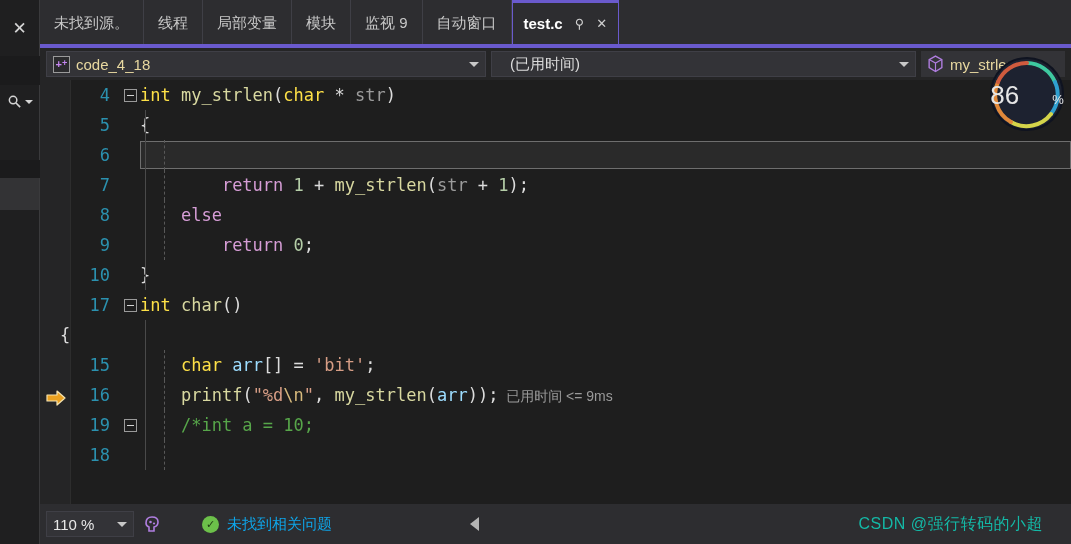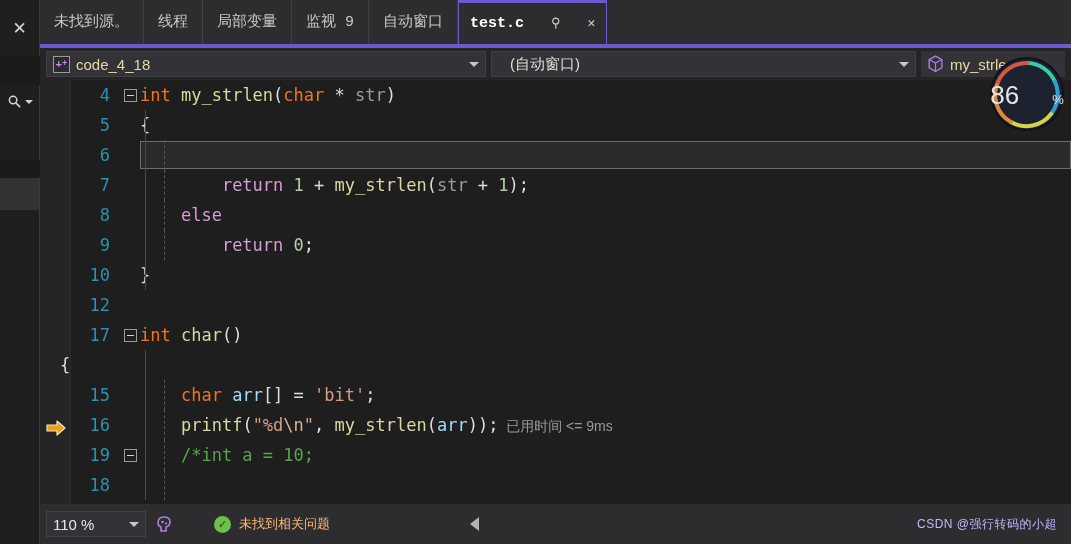--- a/index.html
+++ b/index.html
@@ -39,39 +39,39 @@
     border-right: 4px solid transparent;
     border-top: 4px solid #d4d4d4;
   }
 
   
   .tabrow {
     position: absolute; left: 40px; top: 0;
     width: 1031px; height: 48px;
     background: #2d2d30;
   }
-  .tabs-inner { display: flex; height: 44px; align-items: stretch; font-family: Liberation Mono, monospace; }
+  .tabs-inner { display: flex; height: 44px; align-items: stretch; }
   .tab {
     display: flex; align-items: center;
     padding: 0 14px;
     color: #c8c8c8;
     font-size: 15px;
     background: #2d2d30;
     border-right: 1px solid #3f3f46;
     white-space: nowrap;
     line-height: 1;
   }
   .tab-active {
     background: #2d2d30;
     color: #ffffff;
     font-weight: bold;
     border-top: 3px solid #6a5acd;
     border-left: 1px solid #6a5acd;
     border-right: 1px solid #6a5acd;
-    gap: 27px;
+    gap: 12px;
     padding: 0 11px;
   }
   .tab-active .tabicon { font-size: 13px; color: #d0d0d0; font-weight: normal; }
   .tab-rule {
     position: absolute; left: 0; bottom: 0;
     width: 1031px; height: 4px;
     background: #6a5acd;
   }
 
   
@@ -173,63 +173,63 @@
   .guide {
     position: absolute; width: 1px; top: 0; height: 30px;
     background: #4a4a4a;
   }
   .guide-dotted {
     position: absolute; width: 0; top: 0; height: 30px;
     border-left: 1px dashed #585858;
   }
   .t-ctrl  { color: #d69dd6; }
   .t-fn    { color: #d8d8a0; }
-  .t-type  { color: #f97316; }
+  .t-type  { color: #fde047; }
   .t-var   { color: #9c9c9c; }
   .t-str   { color: #d69d85; }
   .t-num   { color: #b5cea8; }
   .t-punct { color: #dcdcdc; }
   .t-cmt   { color: #57a64a; }
   .t-esc   { color: #d7ba7d; }
   .t-id    { color: #9cdcfe; }
   .t-diag  { color: #9a9a9a; font-family: "Liberation Sans", sans-serif; font-size: 14px; }
 
   
   .statusbar {
     position: absolute; left: 40px; top: 504px;
     width: 1031px; height: 40px;
     background: #2d2d30;
     display: flex; align-items: center;
   }
   .zoom-combo {
     margin-left: 6px;
-    width: 100px; height: 26px;
+    width: 88px; height: 26px;
     background: #333337; border: 1px solid #3f3f46;
     display: flex; align-items: center; padding: 0 6px;
     color: #e8e8e8; font-size: 15px;
   }
   .brain-icon { margin-left: 8px; display: flex; align-items: center; }
   .status-ok { margin-left: 40px; display: flex; align-items: center; gap: 8px; }
   .ok-circle {
     width: 17px; height: 17px; border-radius: 50%;
     background: #6cc04a;
     display: flex; align-items: center; justify-content: center;
     color: #1e3b12; font-size: 11px; font-weight: bold; line-height: 1;
   }
-  .status-text { color: #fdba74; font-size: 13px; }
+  .status-text { color: #0ea5e9; font-size: 15px; }
   .scroll-left-arrow {
     position: absolute; left: 430px;
     width: 0; height: 0;
     border-top: 7px solid transparent;
     border-bottom: 7px solid transparent;
     border-right: 9px solid #b4b4b4;
   }
   .watermark {
-    position: absolute; right: 14px;
-    color: #c4b5fd; font-size: 12px;
+    position: absolute; right: 28px;
+    color: #14b8a6; font-size: 16px;
     letter-spacing: 0.5px;
   }
 
   
   .donut {
     position: absolute; right: 6px; top: 56px;
     width: 76px; height: 76px;
   }
   .donut-label {
     position: absolute; inset: 0;
@@ -267,20 +267,23 @@
       <div class="tab">
         <span>未找到源。</span>
       </div>
       <div class="tab">
         <span>线程</span>
       </div>
       <div class="tab">
         <span>局部变量</span>
       </div>
       <div class="tab">
+        <span>模块</span>
+      </div>
+      <div class="tab">
         <span>监视 9</span>
       </div>
       <div class="tab">
         <span>自动窗口</span>
       </div>
       <div class="tab tab-active">
         <span>test.c</span>
         <span class="tabicon">⚲</span>
         <span class="tabicon">✕</span>
       </div>
@@ -288,21 +291,21 @@
     <div class="tab-rule"></div>
   </div>
 
   <div class="navbar">
     <div class="combo combo-proj">
       <span class="proj-icon">+<sub>+</sub></span>
       <span class="combo-label">code_4_18</span>
       <span class="combo-caret"></span>
     </div>
     <div class="combo combo-scope">
-      <span class="combo-label">(自动窗口)</span>
+      <span class="combo-label">(已用时间)</span>
       <span class="combo-caret"></span>
     </div>
     <div class="combo combo-member">
       <span class="cube-icon">
         <svg width="17" height="18" viewBox="0 0 16 17">
           <path d="M8 1 L14 4.3 L14 12 L8 15.6 L2 12 L2 4.3 Z" fill="none" stroke="#b07ee0" stroke-width="1.3"></path>
           <path d="M2 4.3 L8 7.6 L14 4.3 M8 7.6 L8 15.6" fill="none" stroke="#b07ee0" stroke-width="1.1"></path>
         </svg>
       </span>
       <span class="combo-label">my_strlen(cha</span>
@@ -312,21 +315,20 @@
   <div class="editor">
     <div class="gutter-bar"></div>
     <div class="code" id="code-lines">
         <div class="line"><span class="ln">4</span><span class="fold"><span class="foldbox"></span></span><span class="ltext"><span class="t-type">int</span><span class="t-punct"> </span><span class="t-fn">my_strlen</span><span class="t-punct">(</span><span class="t-type">char</span><span class="t-punct"> * </span><span class="t-var">str</span><span class="t-punct">)</span></span></div>
         <div class="line"><span class="ln">5</span><span class="fold"></span><span class="ltext"><span class="t-punct">{</span></span><div class="guide" style="left: 105px;"></div></div>
         <div class="line"><div class="hl-stmt"></div><span class="ln">6</span><span class="fold"></span><span class="ltext"><span class="t-punct">    </span><span class="t-ctrl">if</span><span class="t-punct"> (*</span><span class="t-var">str</span><span class="t-punct"> != </span><span class="t-str">"</span><span class="t-esc">\0</span><span class="t-str">"</span><span class="t-punct">)</span></span><div class="guide" style="left: 105px;"></div><div class="guide-dotted" style="left: 124px;"></div></div>
         <div class="line"><span class="ln">7</span><span class="fold"></span><span class="ltext"><span class="t-punct">        </span><span class="t-ctrl">return</span><span class="t-punct"> </span><span class="t-num">1</span><span class="t-punct"> + </span><span class="t-fn">my_strlen</span><span class="t-punct">(</span><span class="t-var">str</span><span class="t-punct"> + </span><span class="t-num">1</span><span class="t-punct">);</span></span><div class="guide" style="left: 105px;"></div><div class="guide-dotted" style="left: 124px;"></div></div>
         <div class="line"><span class="ln">8</span><span class="fold"></span><span class="ltext"><span class="t-punct">    </span><span class="t-ctrl">else</span></span><div class="guide" style="left: 105px;"></div><div class="guide-dotted" style="left: 124px;"></div></div>
         <div class="line"><span class="ln">9</span><span class="fold"></span><span class="ltext"><span class="t-punct">        </span><span class="t-ctrl">return</span><span class="t-punct"> </span><span class="t-num">0</span><span class="t-punct">;</span></span><div class="guide" style="left: 105px;"></div><div class="guide-dotted" style="left: 124px;"></div></div>
         <div class="line"><span class="ln">10</span><span class="fold"></span><span class="ltext"><span class="t-punct">}</span></span><div class="guide" style="left: 105px;"></div></div>
-        <div class="line"><span class="ln">12</span><span class="fold"></span><span class="ltext"></span></div>
         <div class="line"><span class="ln">17</span><span class="fold"><span class="foldbox"></span></span><span class="ltext"><span class="t-type">int</span><span class="t-punct"> </span><span class="t-fn">char</span><span class="t-punct">()</span></span></div>
         <div class="line"><span class="fold"></span><span class="ltext"><span class="t-punct">{</span></span><div class="guide" style="left: 105px;"></div></div>
         <div class="line"><span class="ln">15</span><span class="fold"></span><span class="ltext"><span class="t-punct">    </span><span class="t-type">char</span><span class="t-punct"> </span><span class="t-id">arr</span><span class="t-punct">[] = </span><span class="t-str">'bit'</span><span class="t-punct">;</span></span><div class="guide" style="left: 105px;"></div><div class="guide-dotted" style="left: 124px;"></div></div>
         <div class="line"><div class="arrow-marker"><svg width="20" height="18" viewBox="0 0 20 18">
               <path d="M1 6 L11 6 L11 2 L19 9 L11 16 L11 12 L1 12 Z" fill="#e9a020" stroke="#f5e3b0" stroke-width="1.2" stroke-linejoin="round"></path>
             </svg></div><span class="ln">16</span><span class="fold"></span><span class="ltext"><span class="t-punct">    </span><span class="t-fn">printf</span><span class="t-punct">(</span><span class="t-str">"%d</span><span class="t-esc">\n</span><span class="t-str">"</span><span class="t-punct">, </span><span class="t-fn">my_strlen</span><span class="t-punct">(</span><span class="t-id">arr</span><span class="t-punct">));</span><span class="t-diag">  已用时间 &lt;= 9ms</span></span><div class="guide" style="left: 105px;"></div><div class="guide-dotted" style="left: 124px;"></div></div>
         <div class="line"><span class="ln">19</span><span class="fold"><span class="foldbox"></span></span><span class="ltext"><span class="t-cmt">    /*int a = 10;</span></span><div class="guide" style="left: 105px;"></div><div class="guide-dotted" style="left: 124px;"></div></div>
         <div class="line"><span class="ln">18</span><span class="fold"></span><span class="ltext"></span><div class="guide" style="left: 105px;"></div><div class="guide-dotted" style="left: 124px;"></div></div>
       </div>
   </div>

